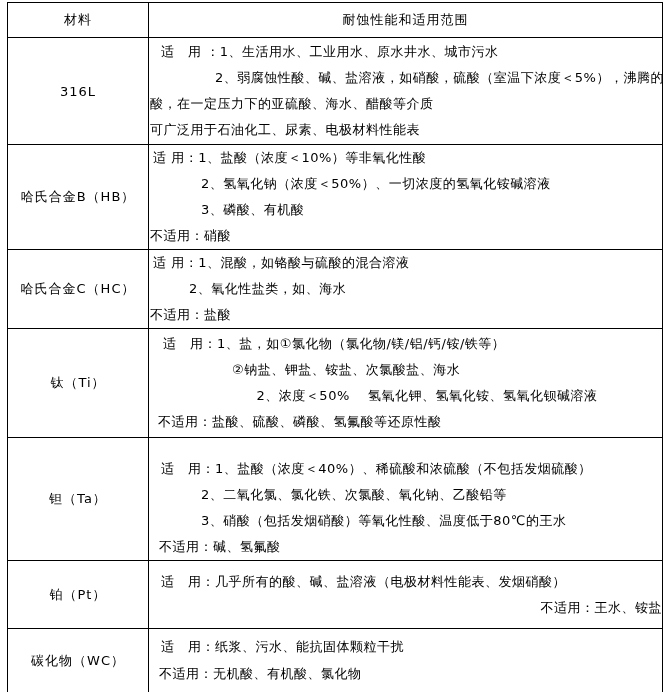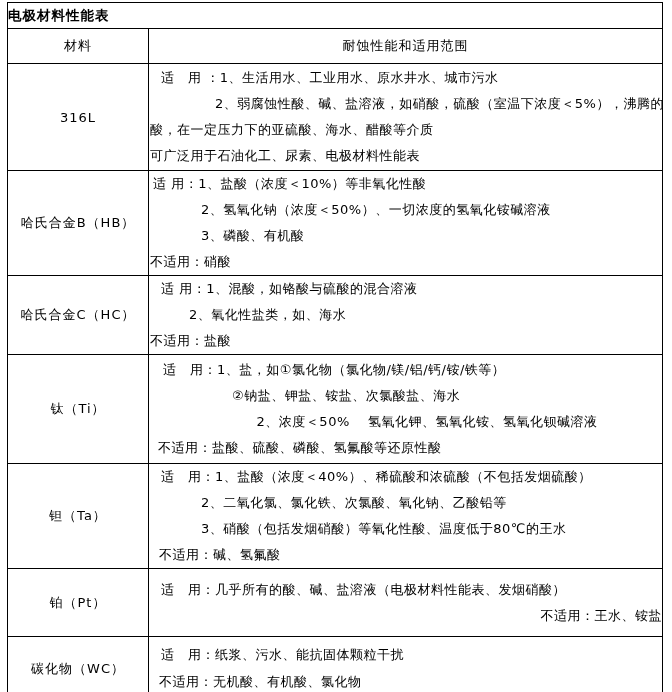--- a/index.html
+++ b/index.html
@@ -54,23 +54,20 @@
 </style>
 </head>
 <body>
 
 <table class="tbl">
   <colgroup>
     <col style="width:141px">
     <col>
   </colgroup>
   <tbody>
-    <tr class="title-row">
-      <td colspan="2" class="title-cell">电极材料性能表</td>
-    </tr>
     <tr class="header-row">
       <td class="hdr">材料</td>
       <td class="hdr">耐蚀性能和适用范围</td>
     </tr>
 
     <tr class="r0">
       <td class="mat-cell">316L</td>
       <td class="content-cell">
         <div class="line" style="padding-left: 12px;">适　用 ：1、生活用水、工业用水、原水井水、城市污水</div>
         <div class="line" style="padding-left: 66px;">2、弱腐蚀性酸、碱、盐溶液，如硝酸，硫酸（室温下浓度＜5%），沸腾的磷</div>
@@ -85,40 +82,40 @@
         <div class="line" style="padding-left: 4px;">适 用：1、盐酸（浓度＜10%）等非氧化性酸</div>
         <div class="line" style="padding-left: 52px;">2、氢氧化钠（浓度＜50%）、一切浓度的氢氧化铵碱溶液</div>
         <div class="line" style="padding-left: 52px;">3、磷酸、有机酸</div>
         <div class="line" style="padding-left: 1px;">不适用：硝酸</div>
       </td>
     </tr>
 
     <tr class="r2">
       <td class="mat-cell">哈氏合金C（HC）</td>
       <td class="content-cell">
-        <div class="line" style="padding-left: 4px; margin-left: 8px;">适 用：1、混酸，如铬酸与硫酸的混合溶液</div>
+        <div class="line" style="padding-left: 4px;">适 用：1、混酸，如铬酸与硫酸的混合溶液</div>
         <div class="line" style="padding-left: 40px;">2、氧化性盐类，如、海水</div>
         <div class="line" style="padding-left: 1px;">不适用：盐酸</div>
       </td>
     </tr>
 
     <tr class="r3">
       <td class="mat-cell">钛（Ti）</td>
       <td class="content-cell">
         <div class="line" style="padding-left: 14px;">适　用：1、盐，如①氯化物（氯化物/镁/铝/钙/铵/铁等）</div>
         <div class="line" style="padding-left: 83px;">②钠盐、钾盐、铵盐、次氯酸盐、海水</div>
         <div class="line" style="padding-left: 43px; text-align: center;">2、浓度＜50%　 氢氧化钾、氢氧化铵、氢氧化钡碱溶液</div>
         <div class="line" style="padding-left: 9px;">不适用：盐酸、硫酸、磷酸、氢氟酸等还原性酸</div>
       </td>
     </tr>
 
     <tr class="r4">
       <td class="mat-cell">钽（Ta）</td>
       <td class="content-cell">
-        <div class="line" style="padding-left: 12px;">适　用：1、盐酸（浓度＜40%）、稀硫酸和浓硫酸（不包括发烟硫酸）</div>
+        <div class="line" style="padding-left: 12px; margin-top: 18px;">适　用：1、盐酸（浓度＜40%）、稀硫酸和浓硫酸（不包括发烟硫酸）</div>
         <div class="line" style="padding-left: 52px;">2、二氧化氯、氯化铁、次氯酸、氧化钠、乙酸铅等</div>
         <div class="line" style="padding-left: 52px;">3、硝酸（包括发烟硝酸）等氧化性酸、温度低于80℃的王水</div>
         <div class="line" style="padding-left: 10px;">不适用：碱、氢氟酸</div>
       </td>
     </tr>
 
     <tr class="r5">
       <td class="mat-cell">铂（Pt）</td>
       <td class="content-cell">
         <div class="line" style="padding-left: 12px;">适　用：几乎所有的酸、碱、盐溶液（电极材料性能表、发烟硝酸）</div>

